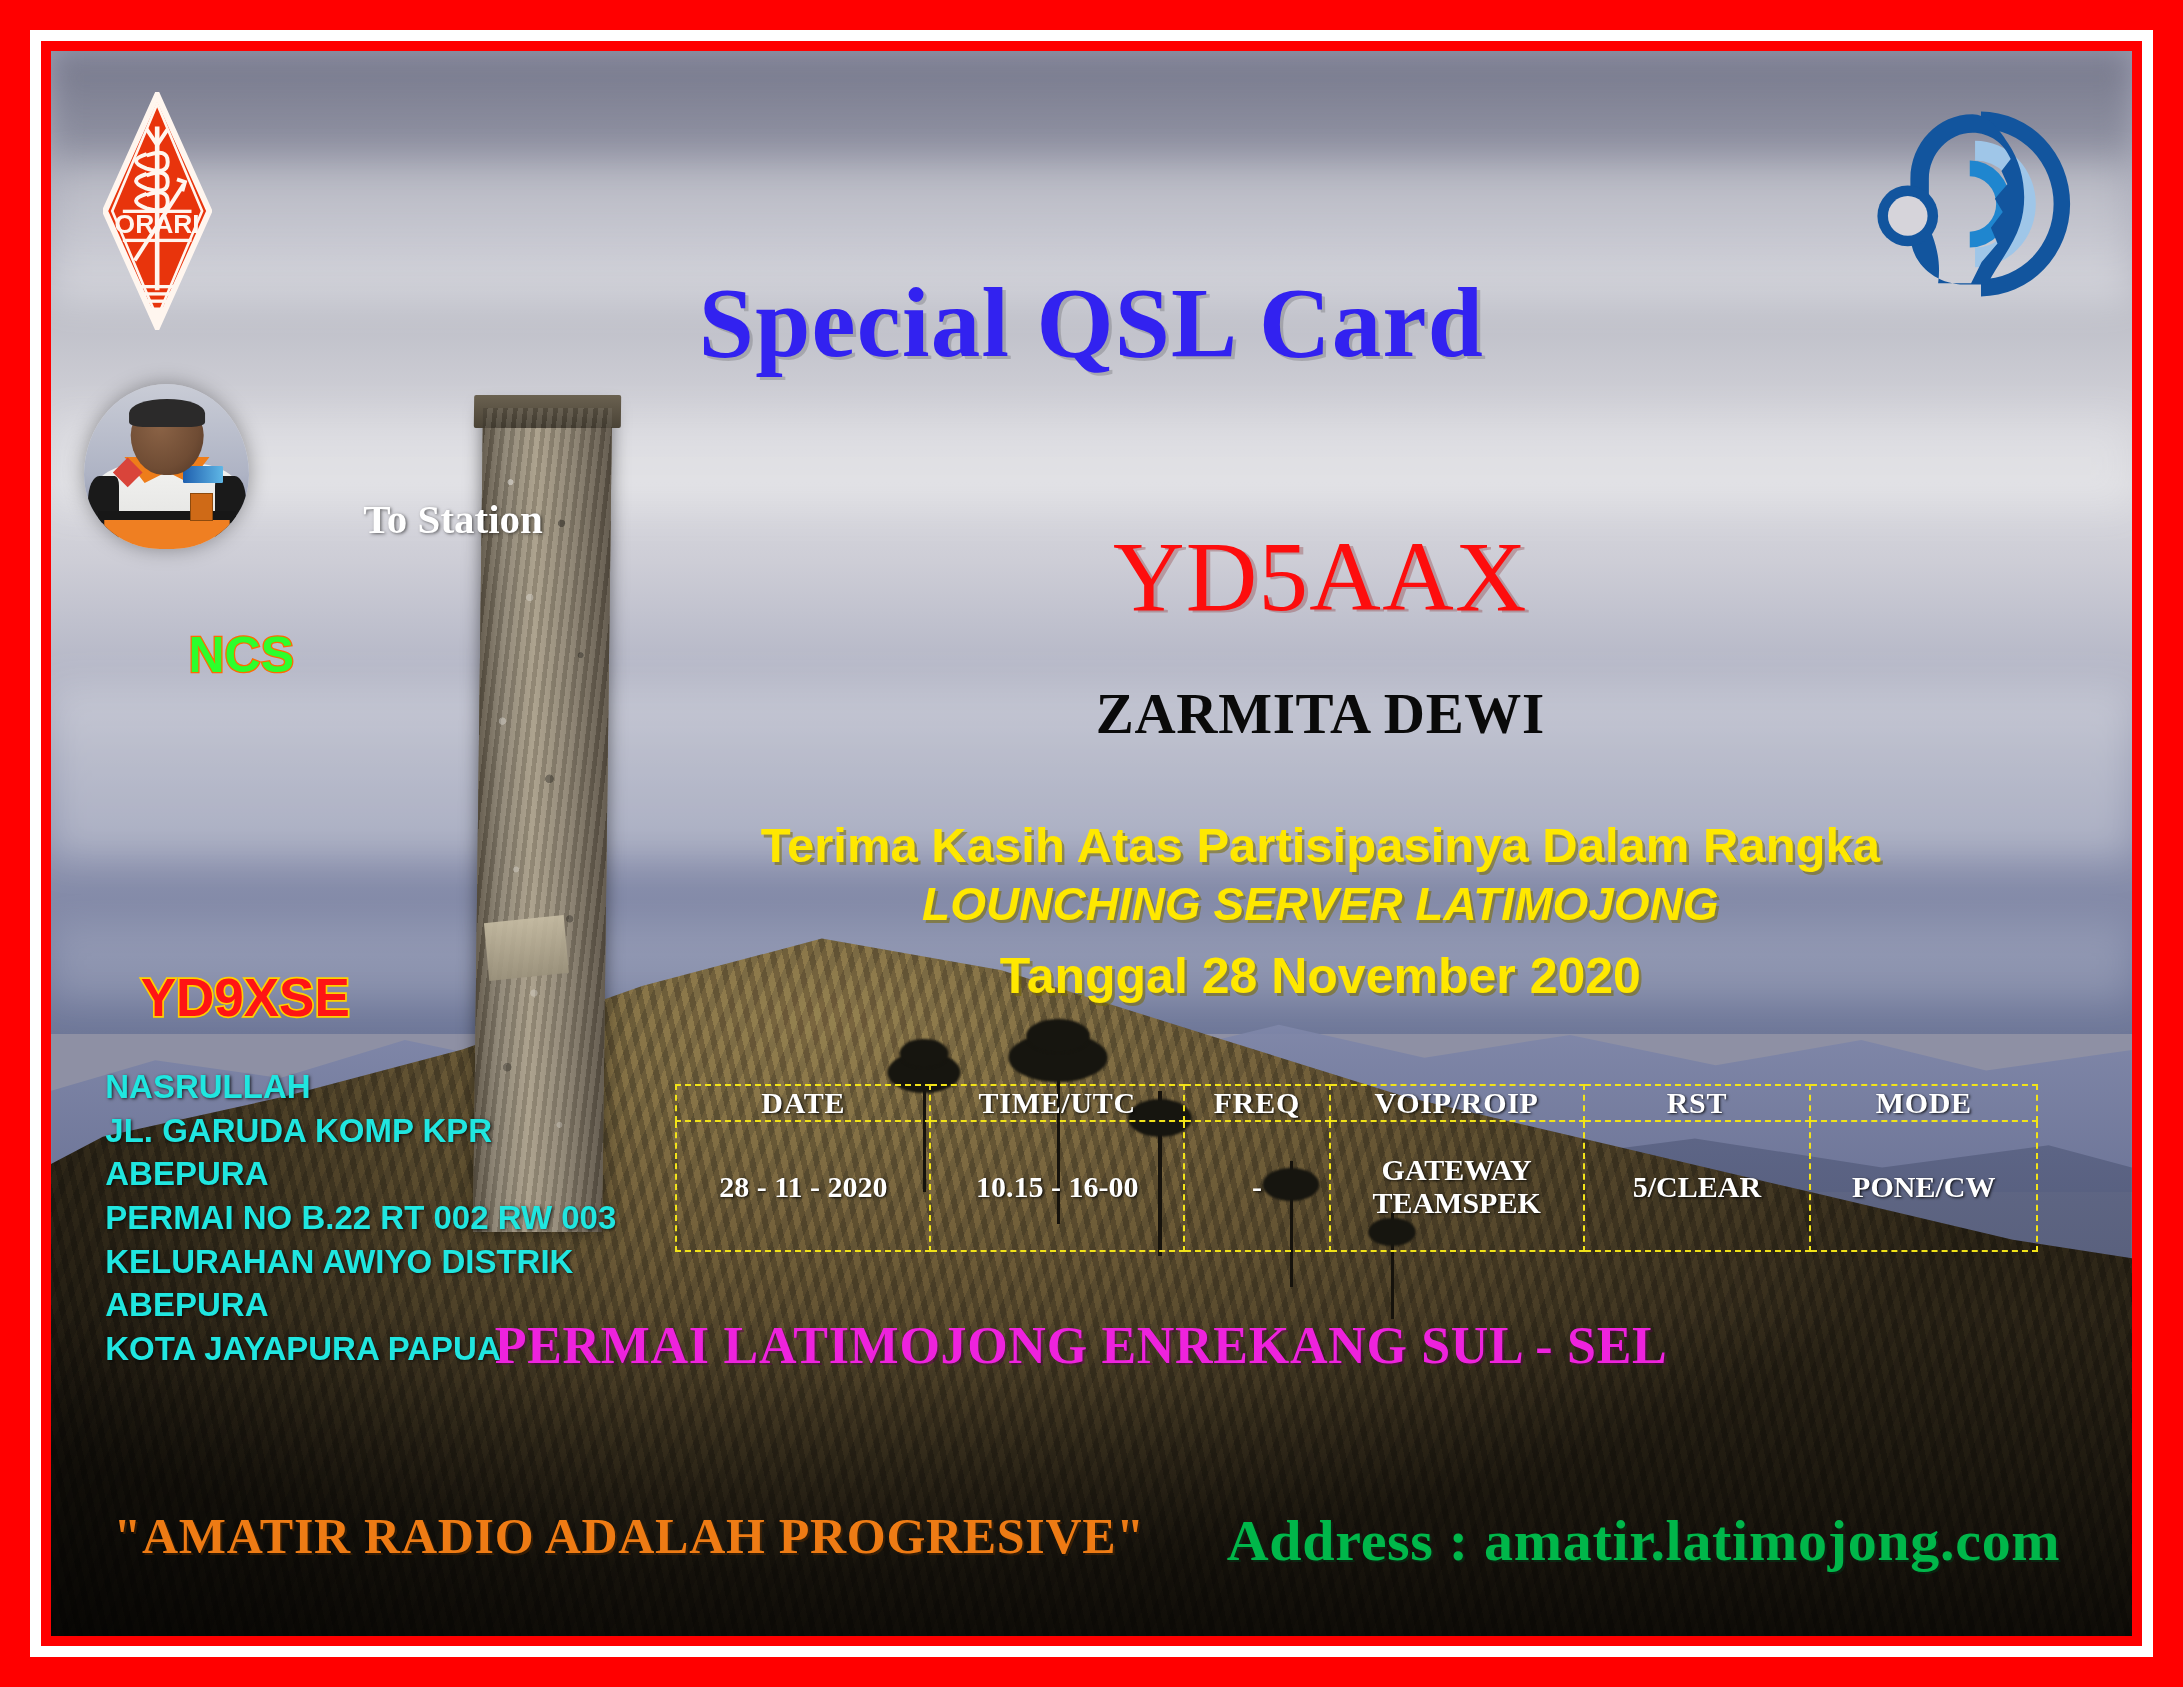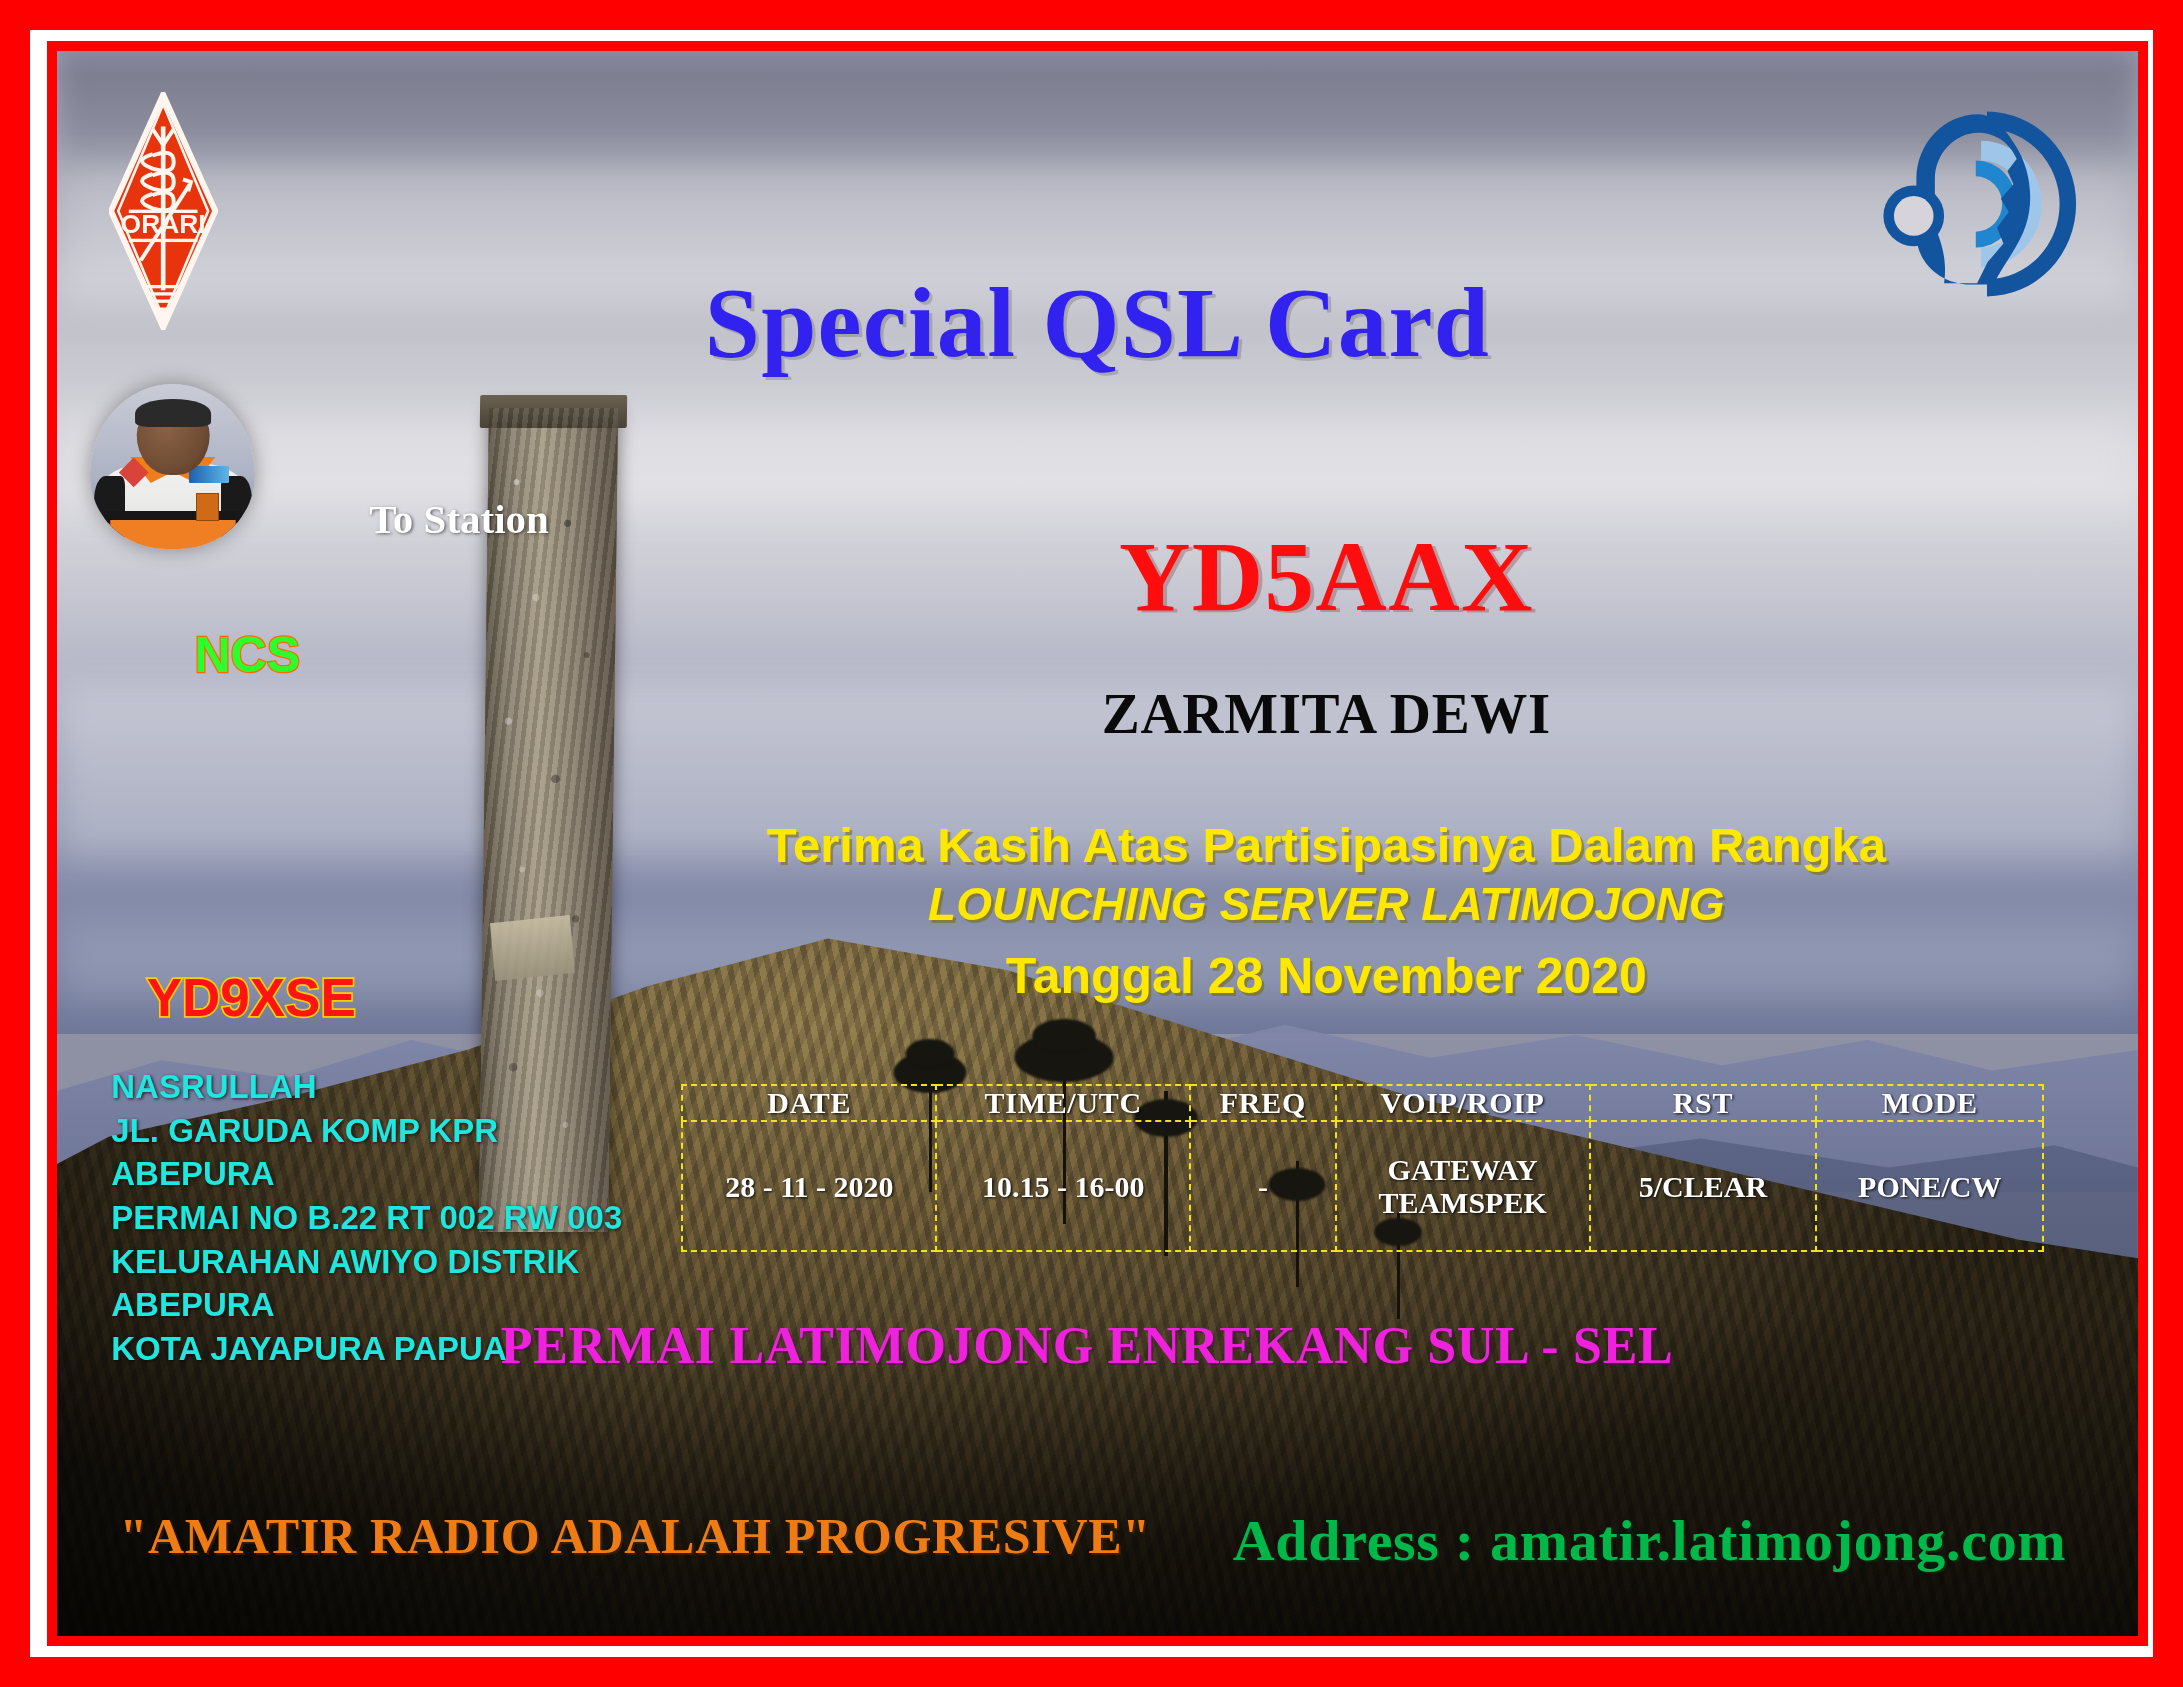--- a/index.html
+++ b/index.html
@@ -19,21 +19,20 @@
     box-sizing:border-box;
     background:#ffffff;
     padding:10.6px;
   }
   .red-frame{
     position:relative;
     width:100%;height:100%;
     box-sizing:border-box;
     background:#ff0000;
     padding:10.6px;
-    margin-left:6px;
   }
 
   
   .scene{
     position:relative;
     width:100%;height:100%;
     overflow:hidden;
     background:#8e90a4;
   }
   .sky{
@@ -217,21 +216,21 @@
   .to-station{
     left:15.0%;top:28.0%;
     font-family:"Liberation Serif",serif;
     font-weight:bold;font-size:41px;
     color:#ffffff;
     text-shadow:1.3px 1.3px 3.3px rgba(0,0,0,.55);
   }
   .callsign{
     left:61%;transform:translateX(-50%);top:30.0%;
     font-family:"Liberation Serif",serif;
-    font-weight:bold;font-size:99px;line-height:1;
+    font-weight:normal;font-size:99px;line-height:1;
     color:#fd0d0d;
     letter-spacing:1.3px;
     text-shadow:4px 2px 0 rgba(120,0,0,.25);
   }
   .opname{
     left:61%;transform:translateX(-50%);top:40.0%;
     font-family:"Liberation Serif",serif;
     font-weight:bold;font-size:57px;line-height:1;
     color:#0a0a0a;
     letter-spacing:0.7px;

